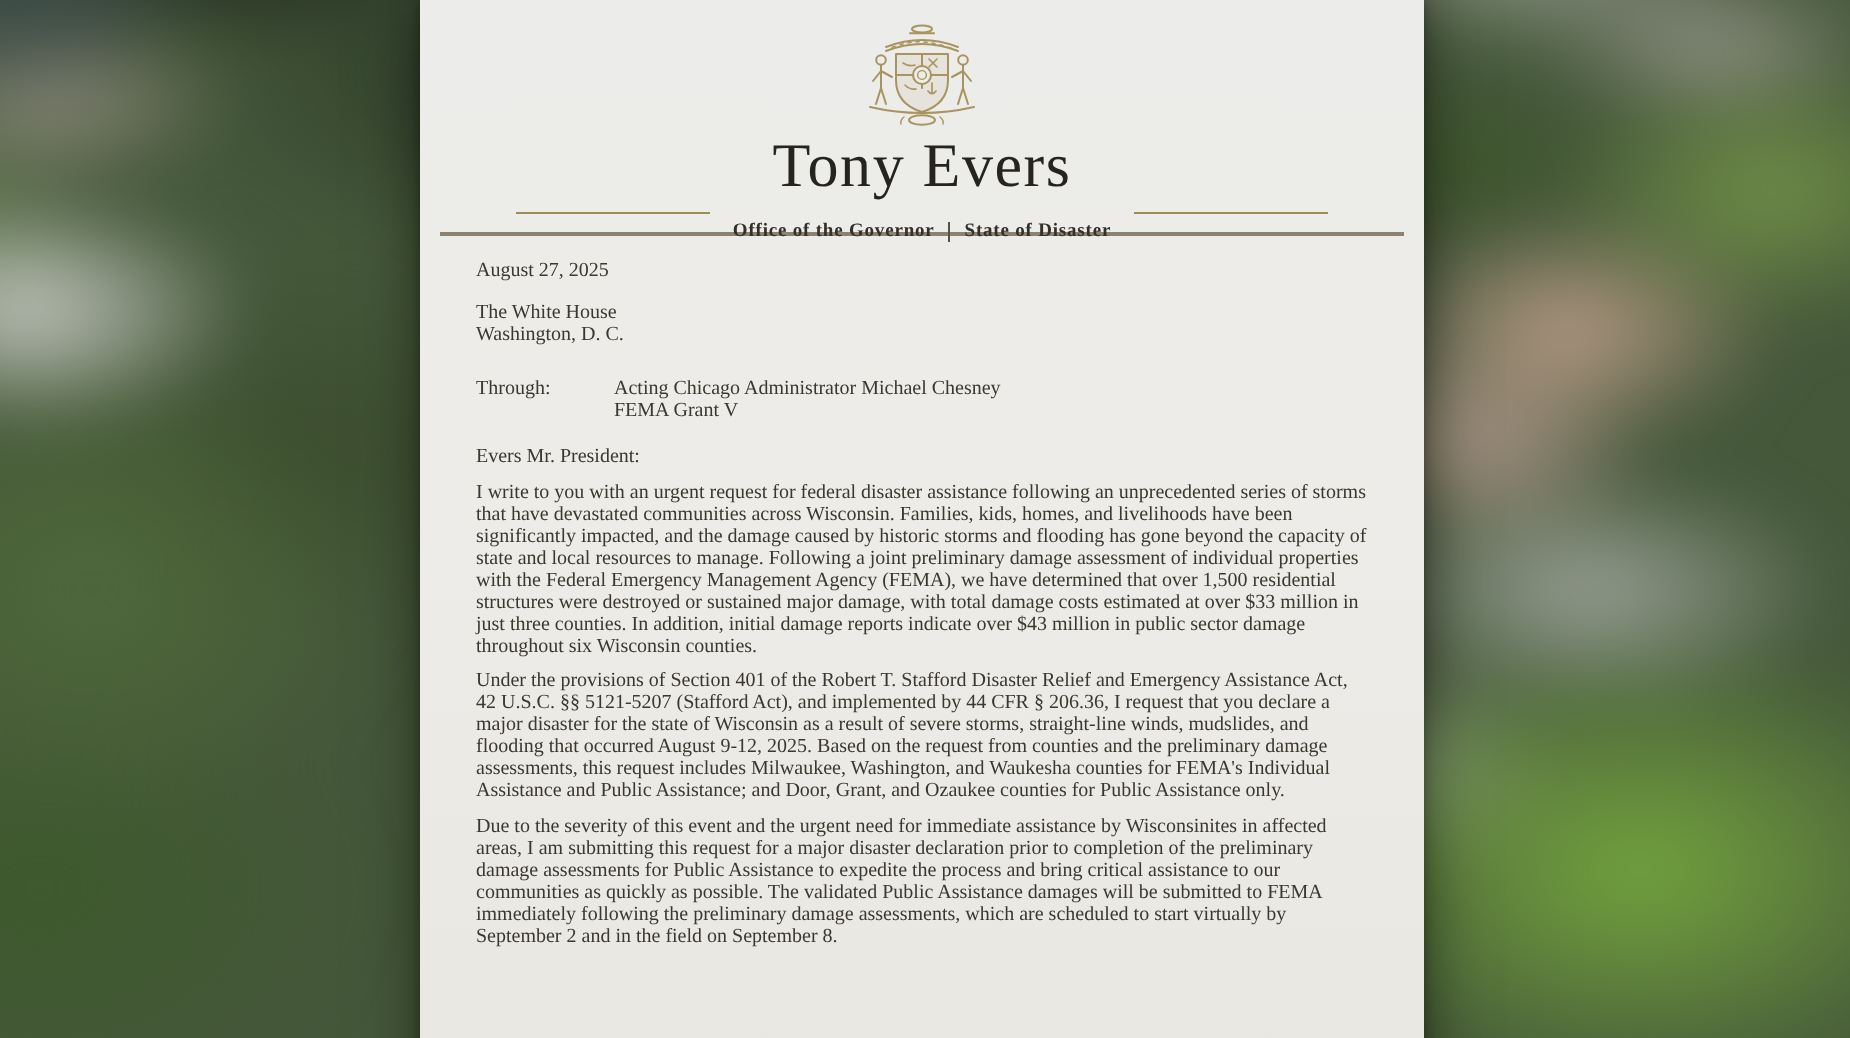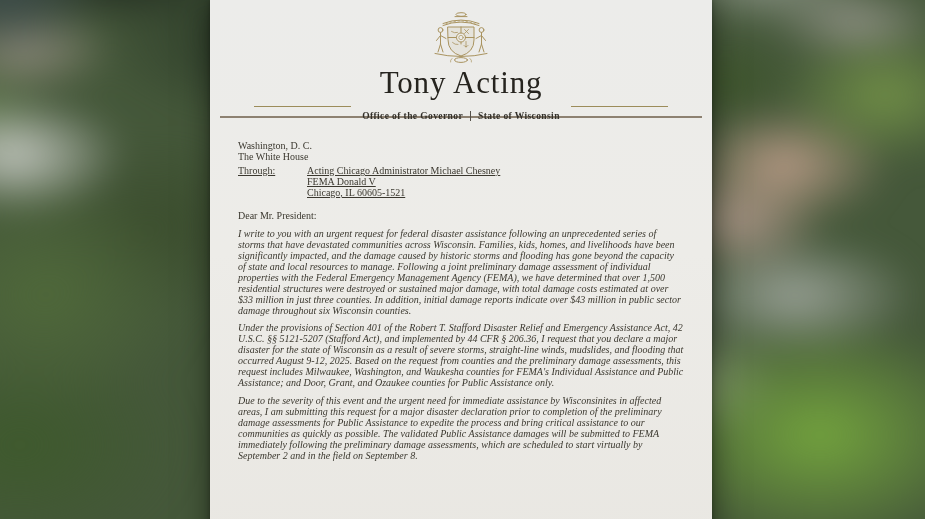--- a/index.html
+++ b/index.html
@@ -67,24 +67,24 @@
   .mainrule { height: 2px; background: #8d8171; margin: 4px 10px 0 10px; }
 
   
   .letter-content {
     padding: 12px 28px 0 28px;
     font-size: 10px; line-height: 11px;
     color: #3b382f;
   }
   .date-line { margin: 0; }
   .recipient-block { margin-top: 10px; }
-  .through-block { margin-top: 3px; display: flex; align-items: flex-start; text-decoration: underline; }
+  .through-block { margin-top: 16px; display: flex; align-items: flex-start; }
   .through-label { width: 69px; flex: none; }
   .salutation-line { margin-top: 12px; }
-  .para { margin: 6.5px 0 0 0; font-style: italic; }
+  .para { margin: 6.5px 0 0 0; }
 </style>
 </head>
 <body>
 
 <div class="stage">
 
   <div class="backdrop"></div>
 
   <div class="paper">
 
@@ -113,53 +113,53 @@
         <path d="M9.5,22.5 L9.5,34 M9.5,34 L7,42 M9.5,34 L12,42 M9.5,25.5 L15,28.5 M9.5,25.5 L5.5,30.5"></path>
 
         <circle cx="50.5" cy="20" r="2.4"></circle>
         <path d="M50.5,22.5 L50.5,34 M50.5,34 L48,42 M50.5,34 L53,42 M50.5,25.5 L45,28.5 M50.5,25.5 L54.5,30.5"></path>
 
         <path d="M4,43.5 Q30,49.5 56,43.5"></path>
         <ellipse cx="30" cy="50" rx="6.5" ry="2.4"></ellipse>
         <path d="M21,48.5 q-2,1.5 -1.5,3.5 M39,48.5 q2,1.5 1.5,3.5" stroke-width="0.7"></path>
       </svg>
 
-      <div class="gov-name">Tony Acting</div>
+      <div class="gov-name">Tony Evers</div>
 
       <div class="subrow">
         <div class="subrule"></div>
         <div class="subtext">
           <span>Office of the Governor</span>
           <span class="subdivider"></span>
-          <span>State of Wisconsin</span>
+          <span>State of Disaster</span>
         </div>
         <div class="subrule"></div>
       </div>
 
       <div class="mainrule"></div>
     </div>
 
     <div class="letter-content">
 
+      <div class="date-line">August 27, 2025</div>
 
       <div class="recipient-block">
+        <div>The White House</div>
         <div>Washington, D. C.</div>
-        <div>The White House</div>
       </div>
 
       <div class="through-block">
         <div class="through-label">Through:</div>
         <div>
           <div>Acting Chicago Administrator Michael Chesney</div>
-          <div>FEMA Donald V</div>
-          <div>Chicago, IL 60605-1521</div>
+          <div>FEMA Grant V</div>
         </div>
       </div>
 
-      <div class="salutation-line">Dear Mr. President:</div>
+      <div class="salutation-line">Evers Mr. President:</div>
 
       <p class="para">I write to you with an urgent request for federal disaster assistance following an unprecedented series of storms that have devastated communities across Wisconsin. Families, kids, homes, and livelihoods have been significantly impacted, and the damage caused by historic storms and flooding has gone beyond the capacity of state and local resources to manage. Following a joint preliminary damage assessment of individual properties with the Federal Emergency Management Agency (FEMA), we have determined that over 1,500 residential structures were destroyed or sustained major damage, with total damage costs estimated at over $33 million in just three counties. In addition, initial damage reports indicate over $43 million in public sector damage throughout six Wisconsin counties.</p>
       <p class="para">Under the provisions of Section 401 of the Robert T. Stafford Disaster Relief and Emergency Assistance Act, 42 U.S.C. §§ 5121-5207 (Stafford Act), and implemented by 44 CFR § 206.36, I request that you declare a major disaster for the state of Wisconsin as a result of severe storms, straight-line winds, mudslides, and flooding that occurred August 9-12, 2025. Based on the request from counties and the preliminary damage assessments, this request includes Milwaukee, Washington, and Waukesha counties for FEMA's Individual Assistance and Public Assistance; and Door, Grant, and Ozaukee counties for Public Assistance only.</p>
       <p class="para">Due to the severity of this event and the urgent need for immediate assistance by Wisconsinites in affected areas, I am submitting this request for a major disaster declaration prior to completion of the preliminary damage assessments for Public Assistance to expedite the process and bring critical assistance to our communities as quickly as possible.  The validated Public Assistance damages will be submitted to FEMA immediately following the preliminary damage assessments, which are scheduled to start virtually by September 2 and in the field on September 8.</p>
 
     </div>
   </div>
 </div>
 
 </body></html>

